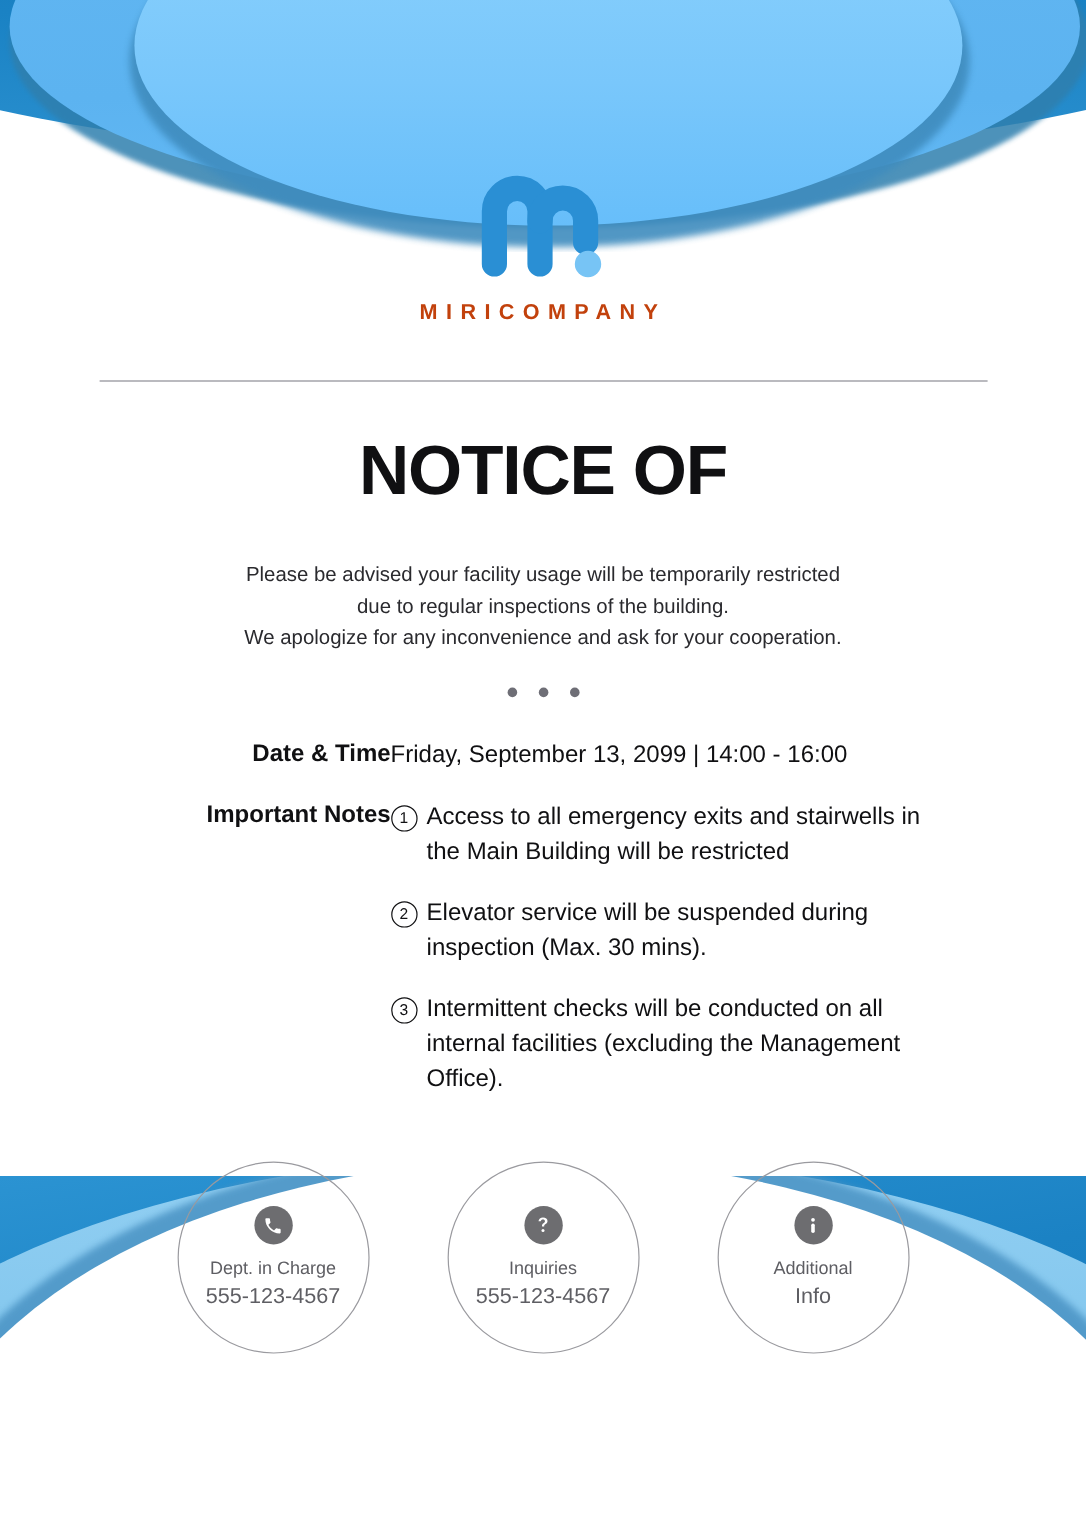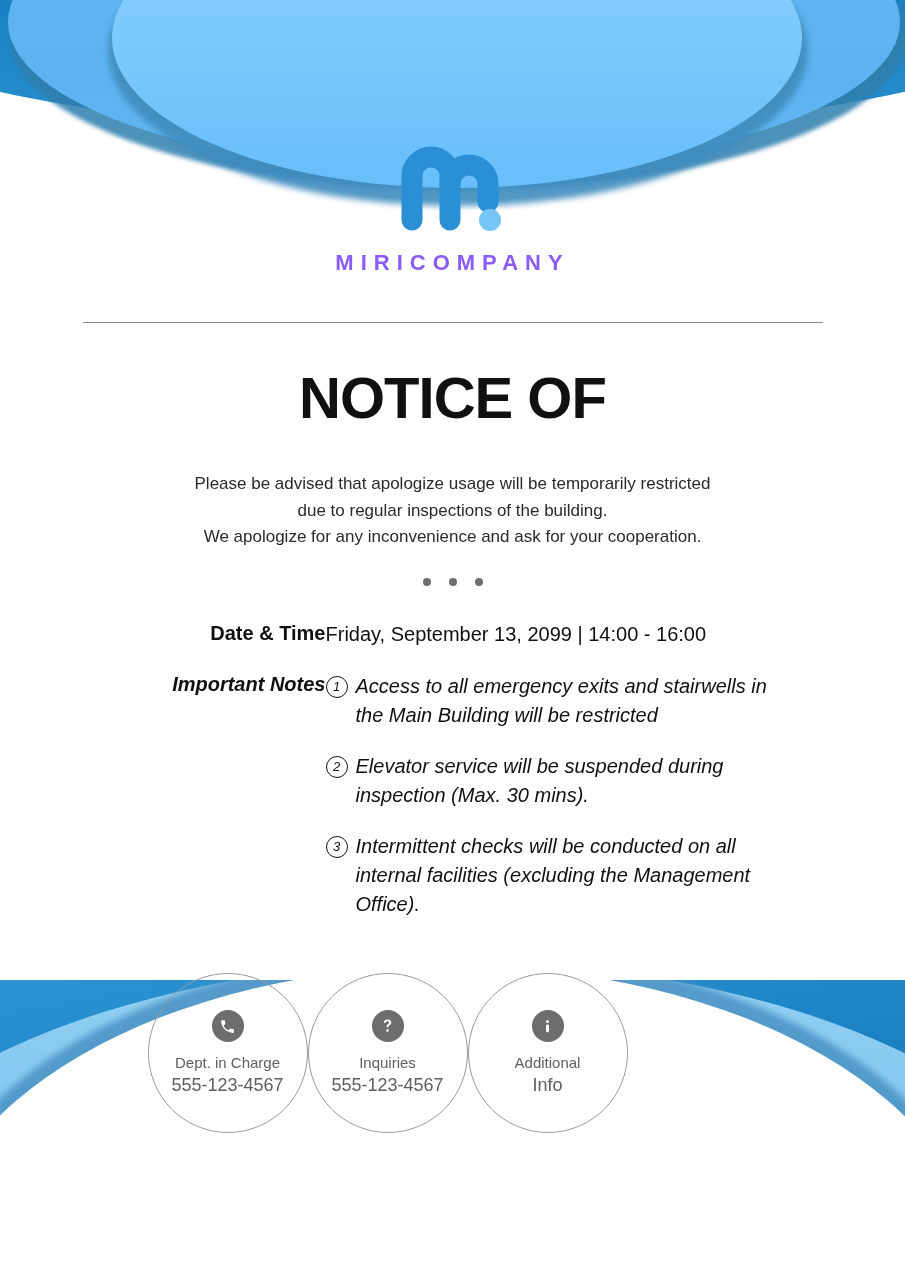--- a/index.html
+++ b/index.html
@@ -132,24 +132,24 @@
   .logo-block {
     text-align: center;
     padding-top: 140px;
   }
   .logo-mark {
     display: block;
     margin: 0 auto;
   }
   .brand-name {
     margin-top: 18px;
-    font-size: 22px;
+    font-size: 18px;
     font-weight: 600;
     letter-spacing: 7px;
-    color: #8b5cf6;
+    color: #c2410c;
     font-family: "Liberation Sans", sans-serif;
   }
 
   .rule {
     width: 740px;
     height: 1px;
     background: #8d8d95;
     margin: 46px auto 0 auto;
   }
 
@@ -194,21 +194,21 @@
   .details {
     margin: 34px auto 0 auto;
     width: 690px;
     padding-left: 10px;
     box-sizing: border-box;
   }
   .row {
     display: flex;
     align-items: flex-start;
   }
-  .row + .row { margin-top: 23px; font-style: italic; }
+  .row + .row { margin-top: 23px; }
   .row-label {
     width: 208px;
     flex: 0 0 208px;
     font-size: 20px;
     font-weight: 700;
     color: #101012;
     line-height: 1.35;
     text-align: right;
   }
   .row-value {
@@ -246,21 +246,21 @@
     text-align: center;
     color: #111113;
   }
   .note-text { flex: 1; }
 
   
   .contacts {
     margin: 54px auto 0 auto;
     width: 610px;
     display: flex;
-    justify-content: flex-start;
+    justify-content: space-between;
   }
   .contact {
     width: 160px;
     height: 160px;
     border: 1px solid #9a9a9f;
     border-radius: 50%;
     display: flex;
     flex-direction: column;
     align-items: center;
     justify-content: center;
@@ -324,21 +324,21 @@
       <div class="brand-name">MIRICOMPANY</div>
     </div>
 
     <div class="rule"></div>
 
     <h1 class="title">
       <span>NOTICE OF</span>
     </h1>
 
     <div class="intro">
-      <div>Please be advised that apologize usage will be temporarily restricted</div>
+      <div>Please be advised your facility usage will be temporarily restricted</div>
       <div>due to regular inspections of the building.</div>
       <div>We apologize for any inconvenience and ask for your cooperation.</div>
     </div>
 
     <div class="dots">
       <i></i>
       <i></i>
       <i></i>
     </div>
 

